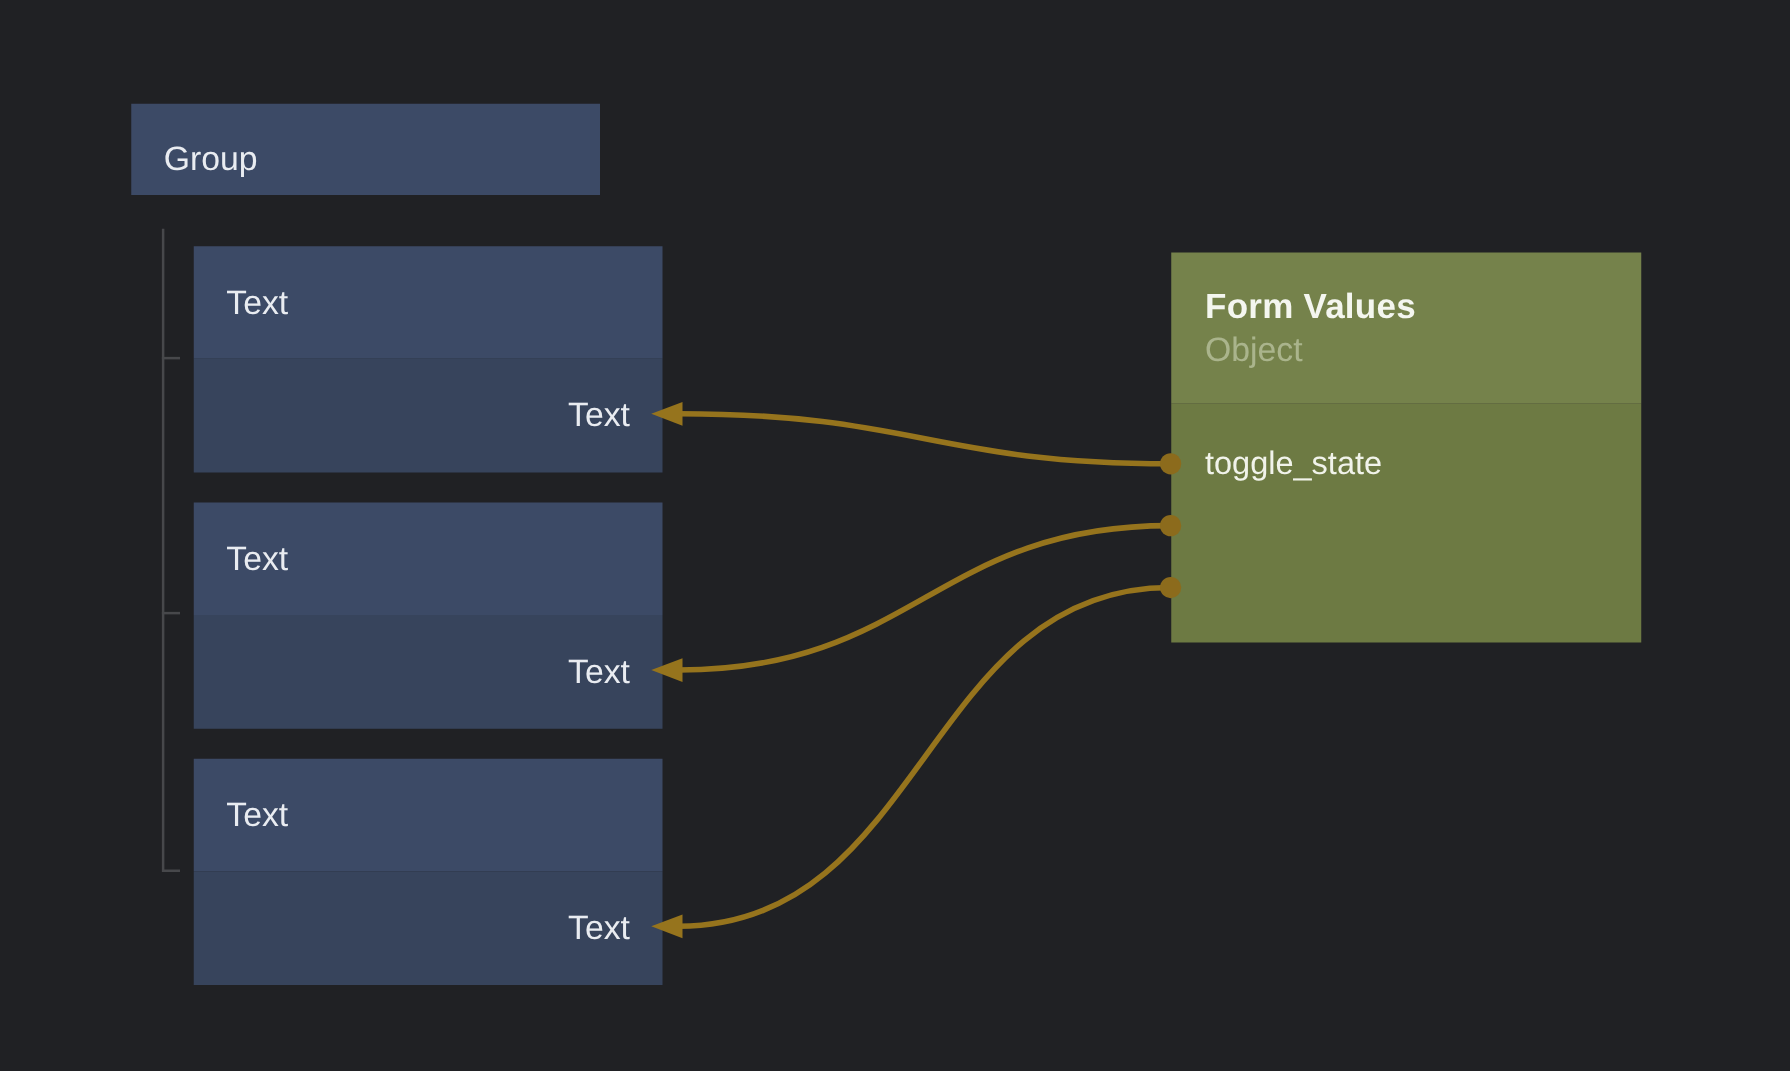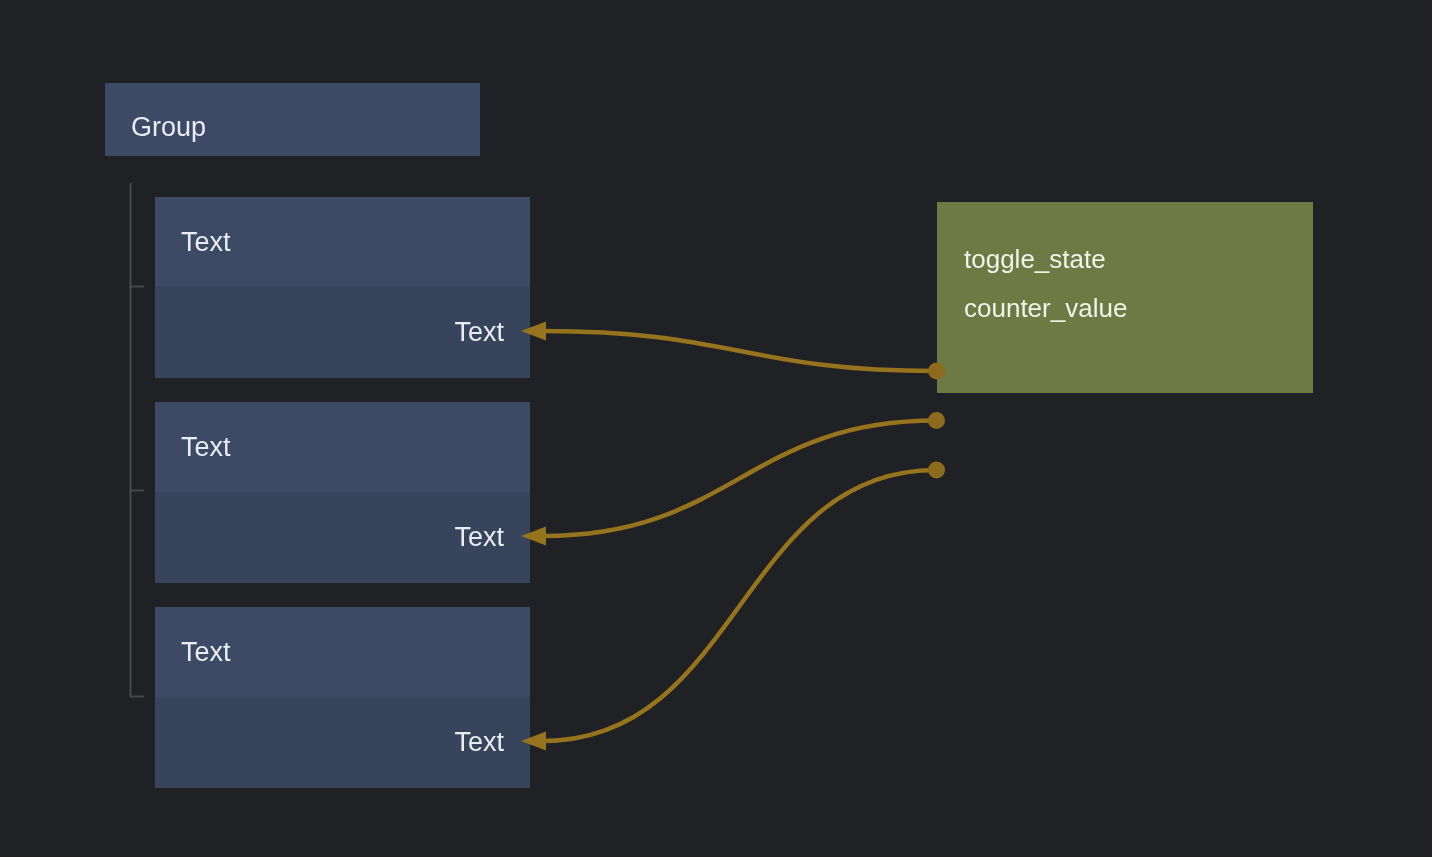--- a/index.html
+++ b/index.html
@@ -23,21 +23,21 @@
     padding-left:26px;font-size:27px;color:#e9ecf1;}
   .tn-body{height:91px;background:#37445c;display:flex;align-items:center;
     justify-content:flex-end;padding-right:26px;font-size:27px;color:#e9ecf1;}
 
   
   .form-node{left:937px;top:202px;width:376px;height:312px;}
   .fn-header{height:121px;background:#75824b;padding:25px 0 0 27px;box-sizing:border-box;}
   .fn-title{font-size:28px;font-weight:600;color:#f4f6ef;line-height:35px;letter-spacing:.2px;}
   .fn-subtitle{font-size:27px;color:rgba(235,242,220,0.45);line-height:37px;}
   .fn-body{height:191px;background:#6d7a43;padding-top:23px;box-sizing:border-box;}
-  .fn-field{height:49.5px;display:flex;align-items:flex-end;padding-left:27px;
+  .fn-field{height:49.5px;display:flex;align-items:center;padding-left:27px;
     font-size:26px;color:#f1f3ea;}
 
   .overlay{position:absolute;left:0;top:0;width:1432px;height:857px;pointer-events:none;}
 </style>
 </head>
 <body>
 
 <div class="canvas">
 
   <div class="node group-node">
@@ -65,26 +65,27 @@
   <div class="node text-node n3">
     <div class="tn-header">
       <span>Text</span>
     </div>
     <div class="tn-body">
       <span>Text</span>
     </div>
   </div>
 
   <div class="node form-node">
+    <div class="fn-header">
+      <div class="fn-title">Form Values</div>
+      <div class="fn-subtitle">Object</div>
+    </div>
     <div class="fn-body">
       <div class="fn-field">
         <span>toggle_state</span>
-      </div>
-      <div class="fn-field">
-        <span>counter_value</span>
       </div>
     </div>
   </div>
 
   <svg class="overlay" viewBox="0 0 1432 857" xmlns="http://www.w3.org/2000/svg">
 
     <g stroke="#47484b" stroke-width="2" fill="none">
       <path d="M 130.5 183 L 130.5 696.5 L 144 696.5"></path>
       <path d="M 129.5 286.5 H 144"></path>
       <path d="M 129.5 490.5 H 144"></path>

